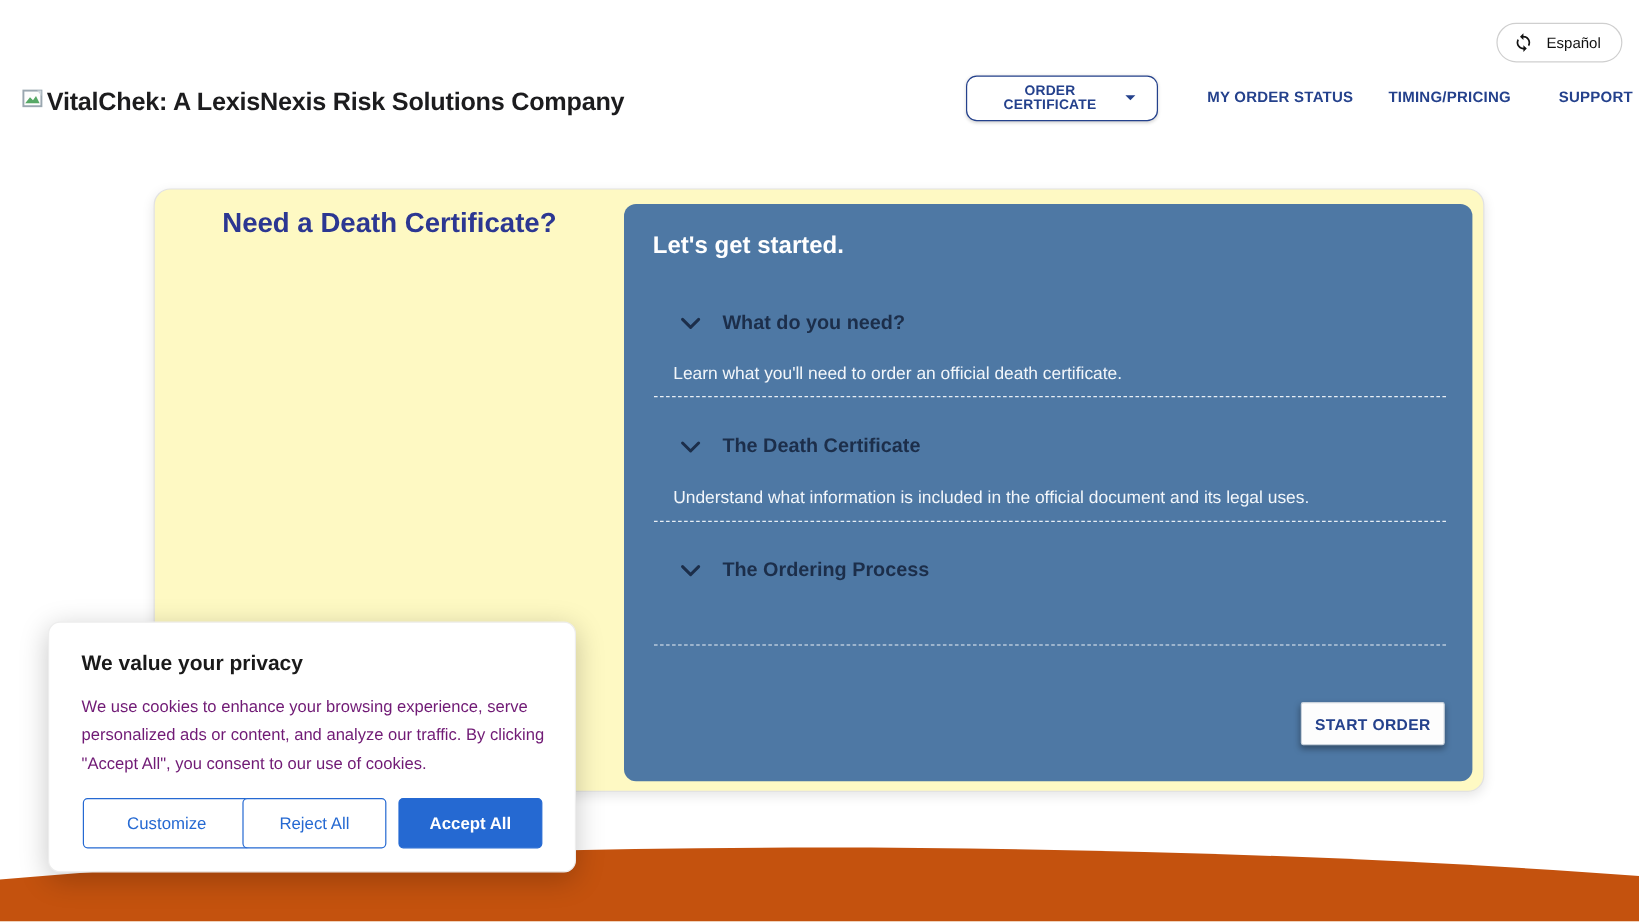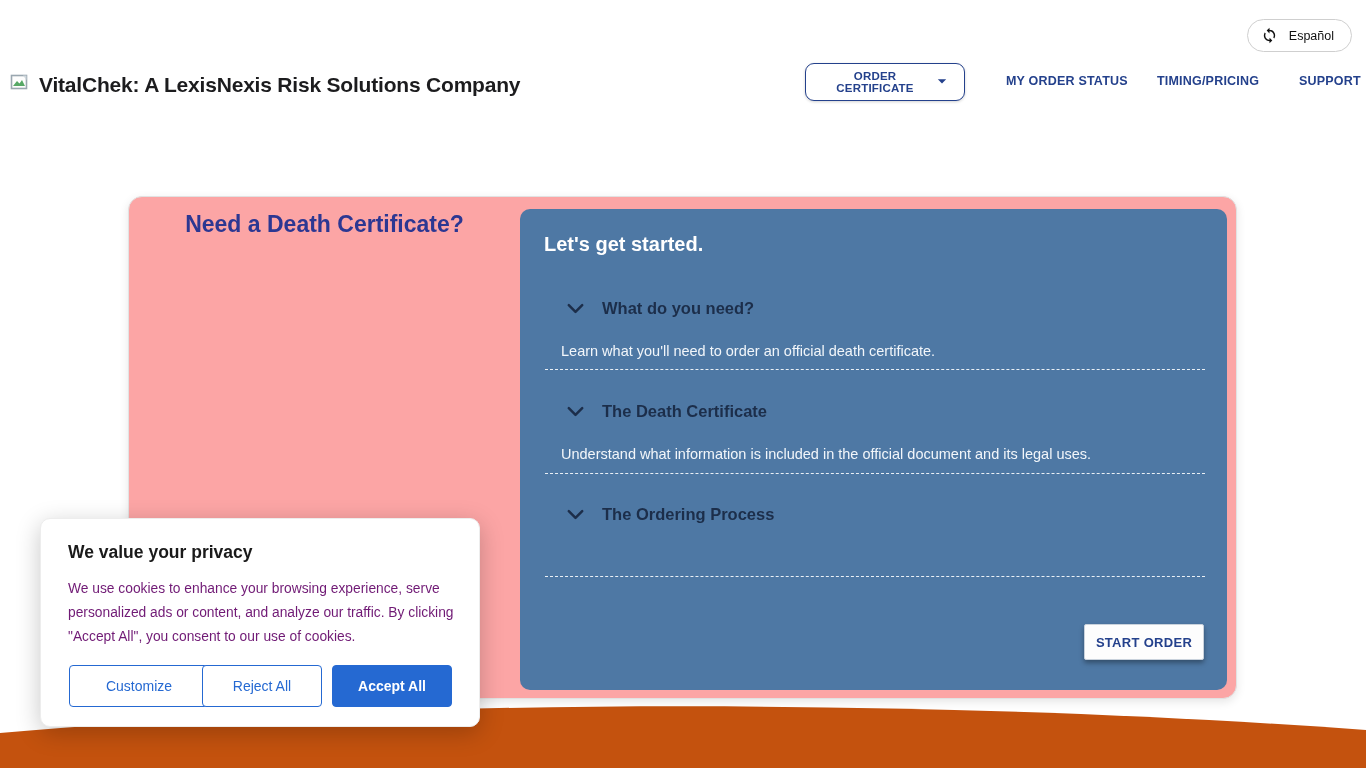--- a/index.html
+++ b/index.html
@@ -12,34 +12,34 @@
   }
   *{margin:0;padding:0;box-sizing:border-box;}
   html,body{width:1366px;height:768px;overflow:hidden;background:#fff;
     font-family:"Liberation Sans","DejaVu Sans",sans-serif;}
 
   
   .lang-btn{position:absolute;top:19px;right:14px;height:33px;padding:0 17px 0 13px;
     display:flex;align-items:center;gap:11px;background:#fff;border:1px solid #cfcfcf;
     border-radius:17px;font-size:12.5px;color:#111;cursor:pointer;}
   .lang-btn svg{display:block;}
-  .logo{position:absolute;left:10px;top:72px;display:flex;align-items:flex-end;gap:8px;}
+  .logo{position:absolute;left:18px;top:72px;display:flex;align-items:flex-end;gap:0;}
   .logo-alt{font-size:21px;font-weight:700;color:#1c1c1e;letter-spacing:-0.2px;line-height:26px;}
   .order-cert-btn{position:absolute;left:805px;top:63px;width:160px;height:38px;
     background:#fff;border:1px solid var(--brand-navy);border-radius:9px;
     display:flex;align-items:center;justify-content:space-between;padding:0 12px 0 12px;
     color:var(--brand-navy);font-size:11.5px;font-weight:700;letter-spacing:0.2px;
     box-shadow:0 1px 3px rgba(0,0,0,0.18);cursor:pointer;}
   .nav-link{position:absolute;top:74px;font-size:12.5px;font-weight:700;
     color:var(--brand-navy);letter-spacing:0.2px;cursor:pointer;text-decoration:none;}
   .nav-mos{left:1006px;} .nav-tp{left:1157px;} .nav-sup{left:1299px;}
 
   
-  .card{position:absolute;left:128px;top:157px;width:1109px;height:503px;background:#fca5a5;
-    border:1px solid #e2e2e2;border-radius:14px;box-shadow:0 3px 10px rgba(0,0,0,0.10);z-index:2;margin-top:39px;}
+  .card{position:absolute;left:128px;top:157px;width:1109px;height:503px;background:#fef9c3;
+    border:1px solid #e2e2e2;border-radius:14px;box-shadow:0 3px 10px rgba(0,0,0,0.10);z-index:2;}
   .card-title{position:absolute;left:0;top:14px;width:391px;text-align:center;
     font-size:23px;font-weight:700;color:var(--title-indigo);}
   .panel{position:absolute;left:391px;top:12px;width:707px;height:481px;
     background:var(--panel-blue);border-radius:10px;}
   .panel-heading{position:absolute;left:24px;top:24px;font-size:20px;font-weight:700;color:#fff;}
   .acc-header{position:absolute;display:flex;align-items:center;gap:15px;cursor:pointer;}
   .acc-header svg{display:block;}
   .acc-title{font-size:16.5px;font-weight:700;color:var(--accent-dark);}
   .acc-desc{position:absolute;left:41px;font-size:14.5px;color:#f2f6fa;}
   .acc-div{position:absolute;left:25px;width:660px;border-bottom:1px dashed #e9eff5;}

